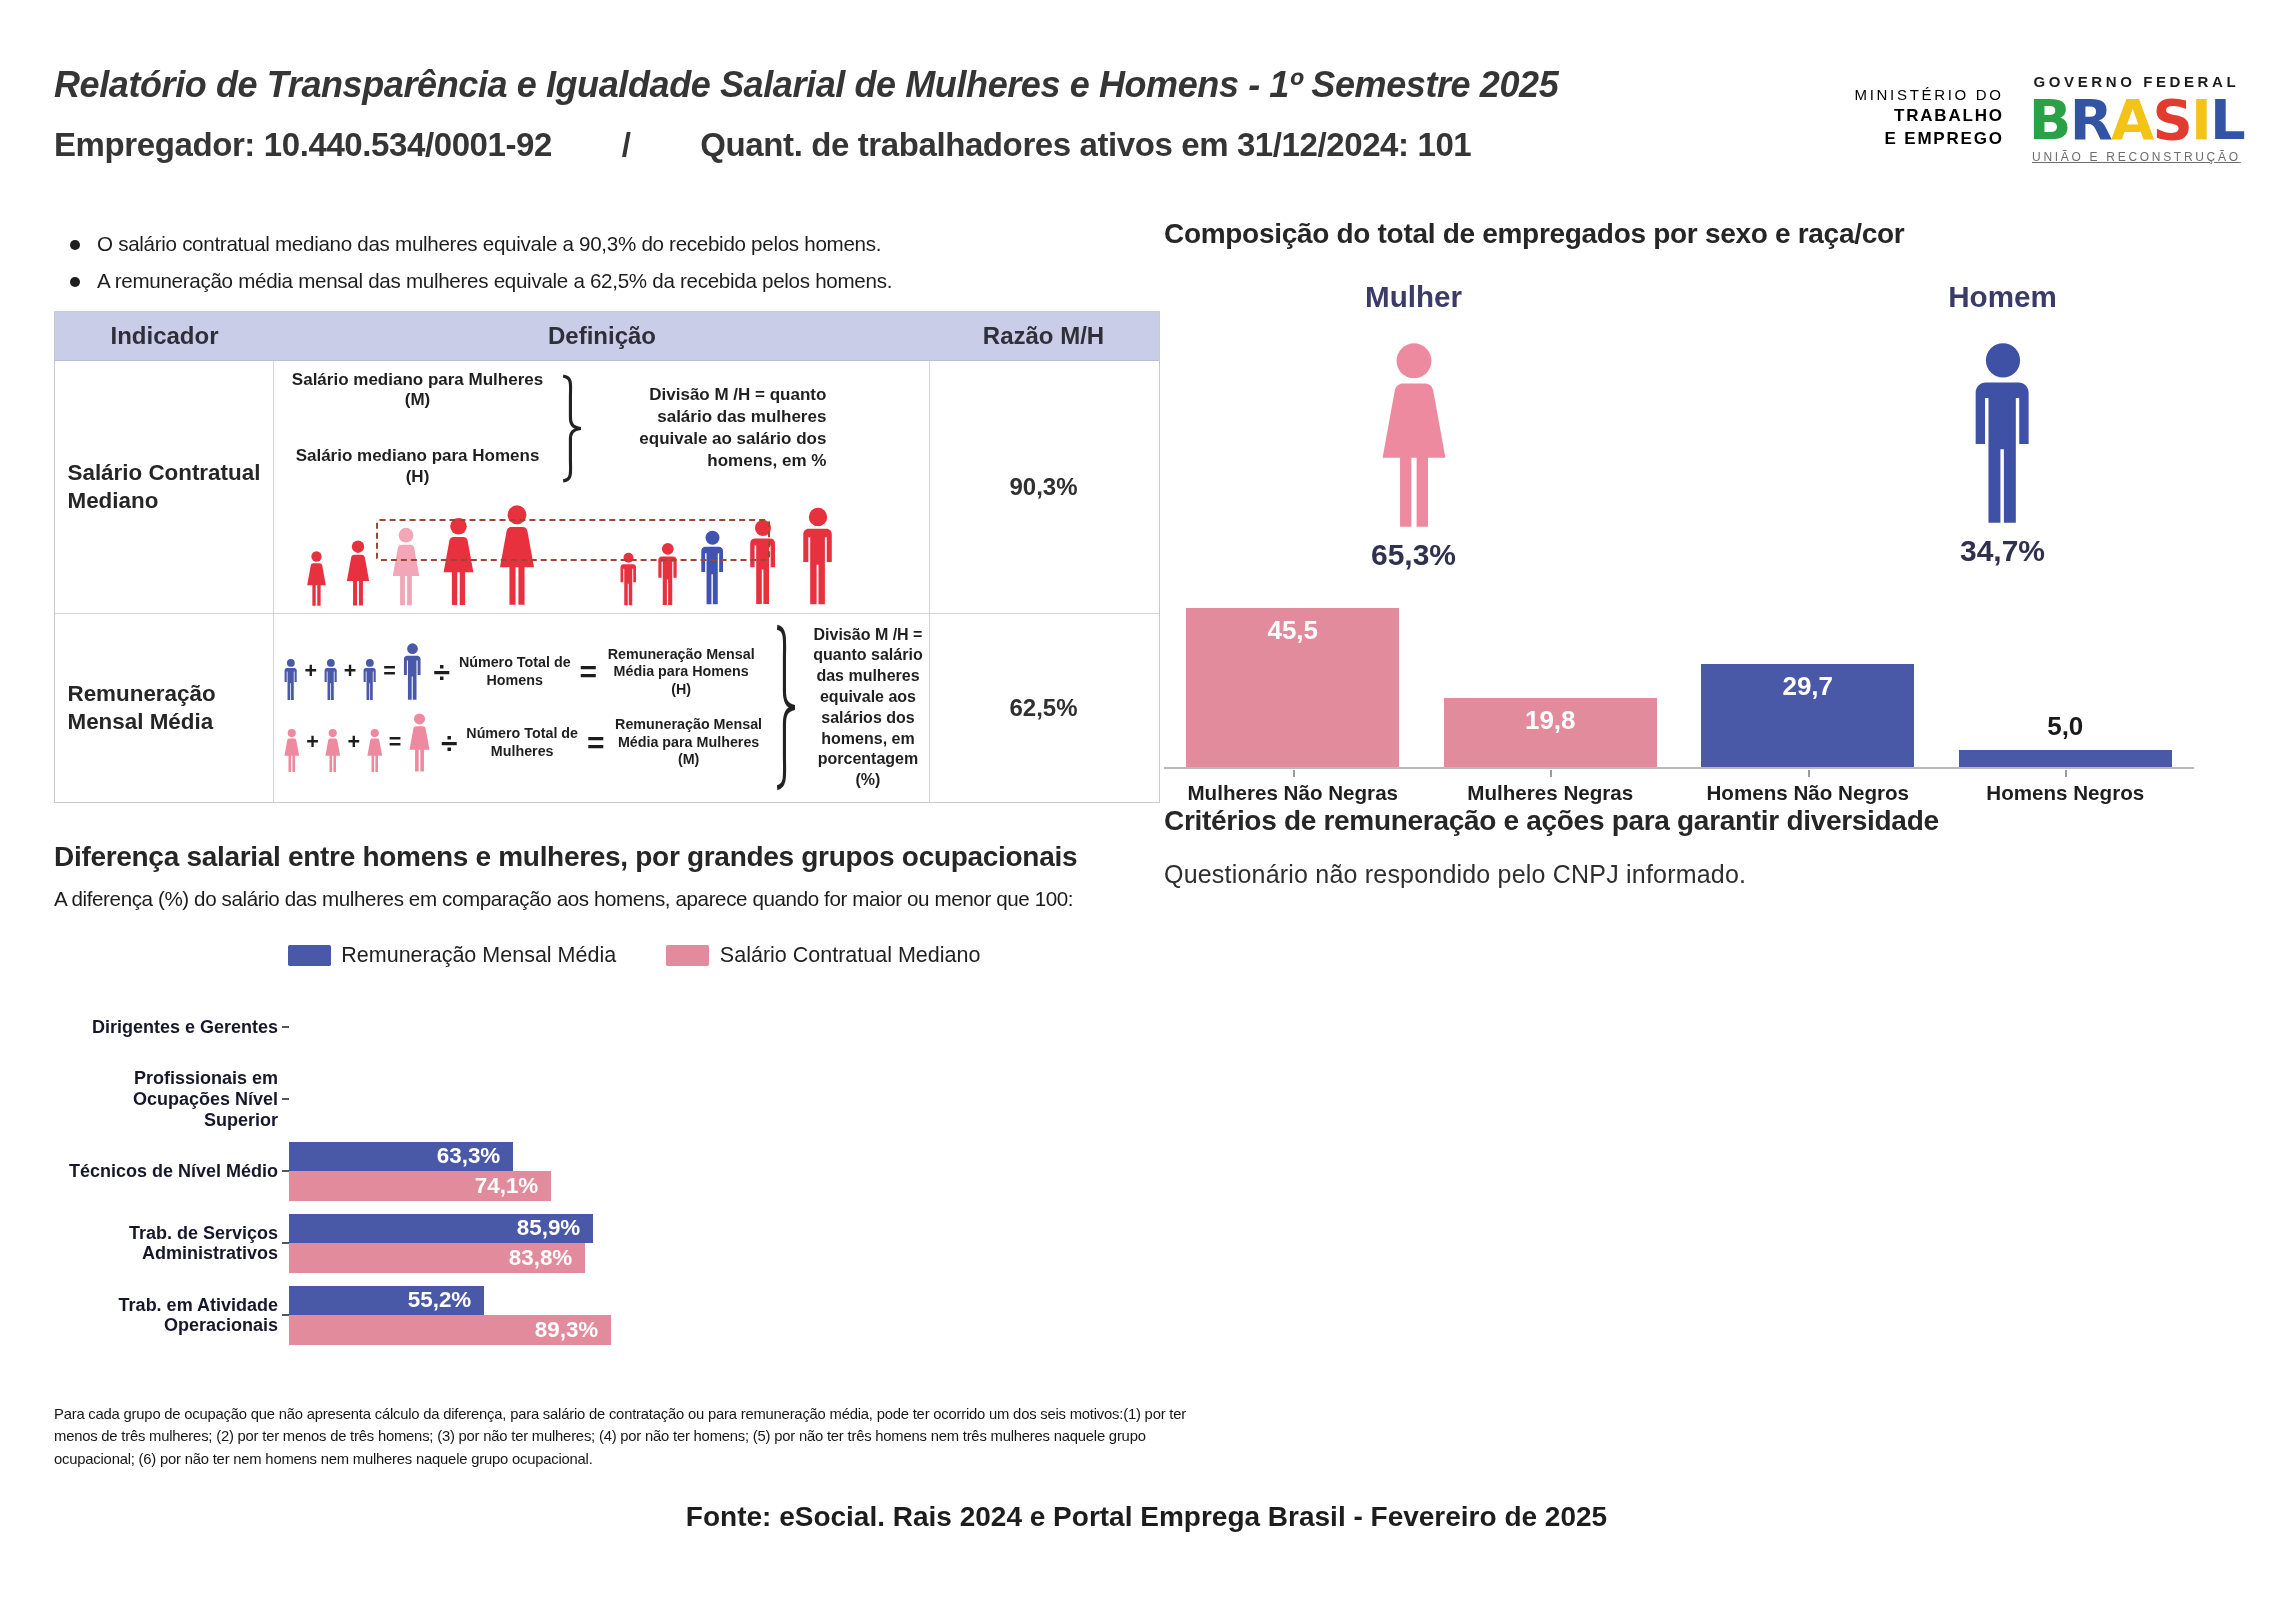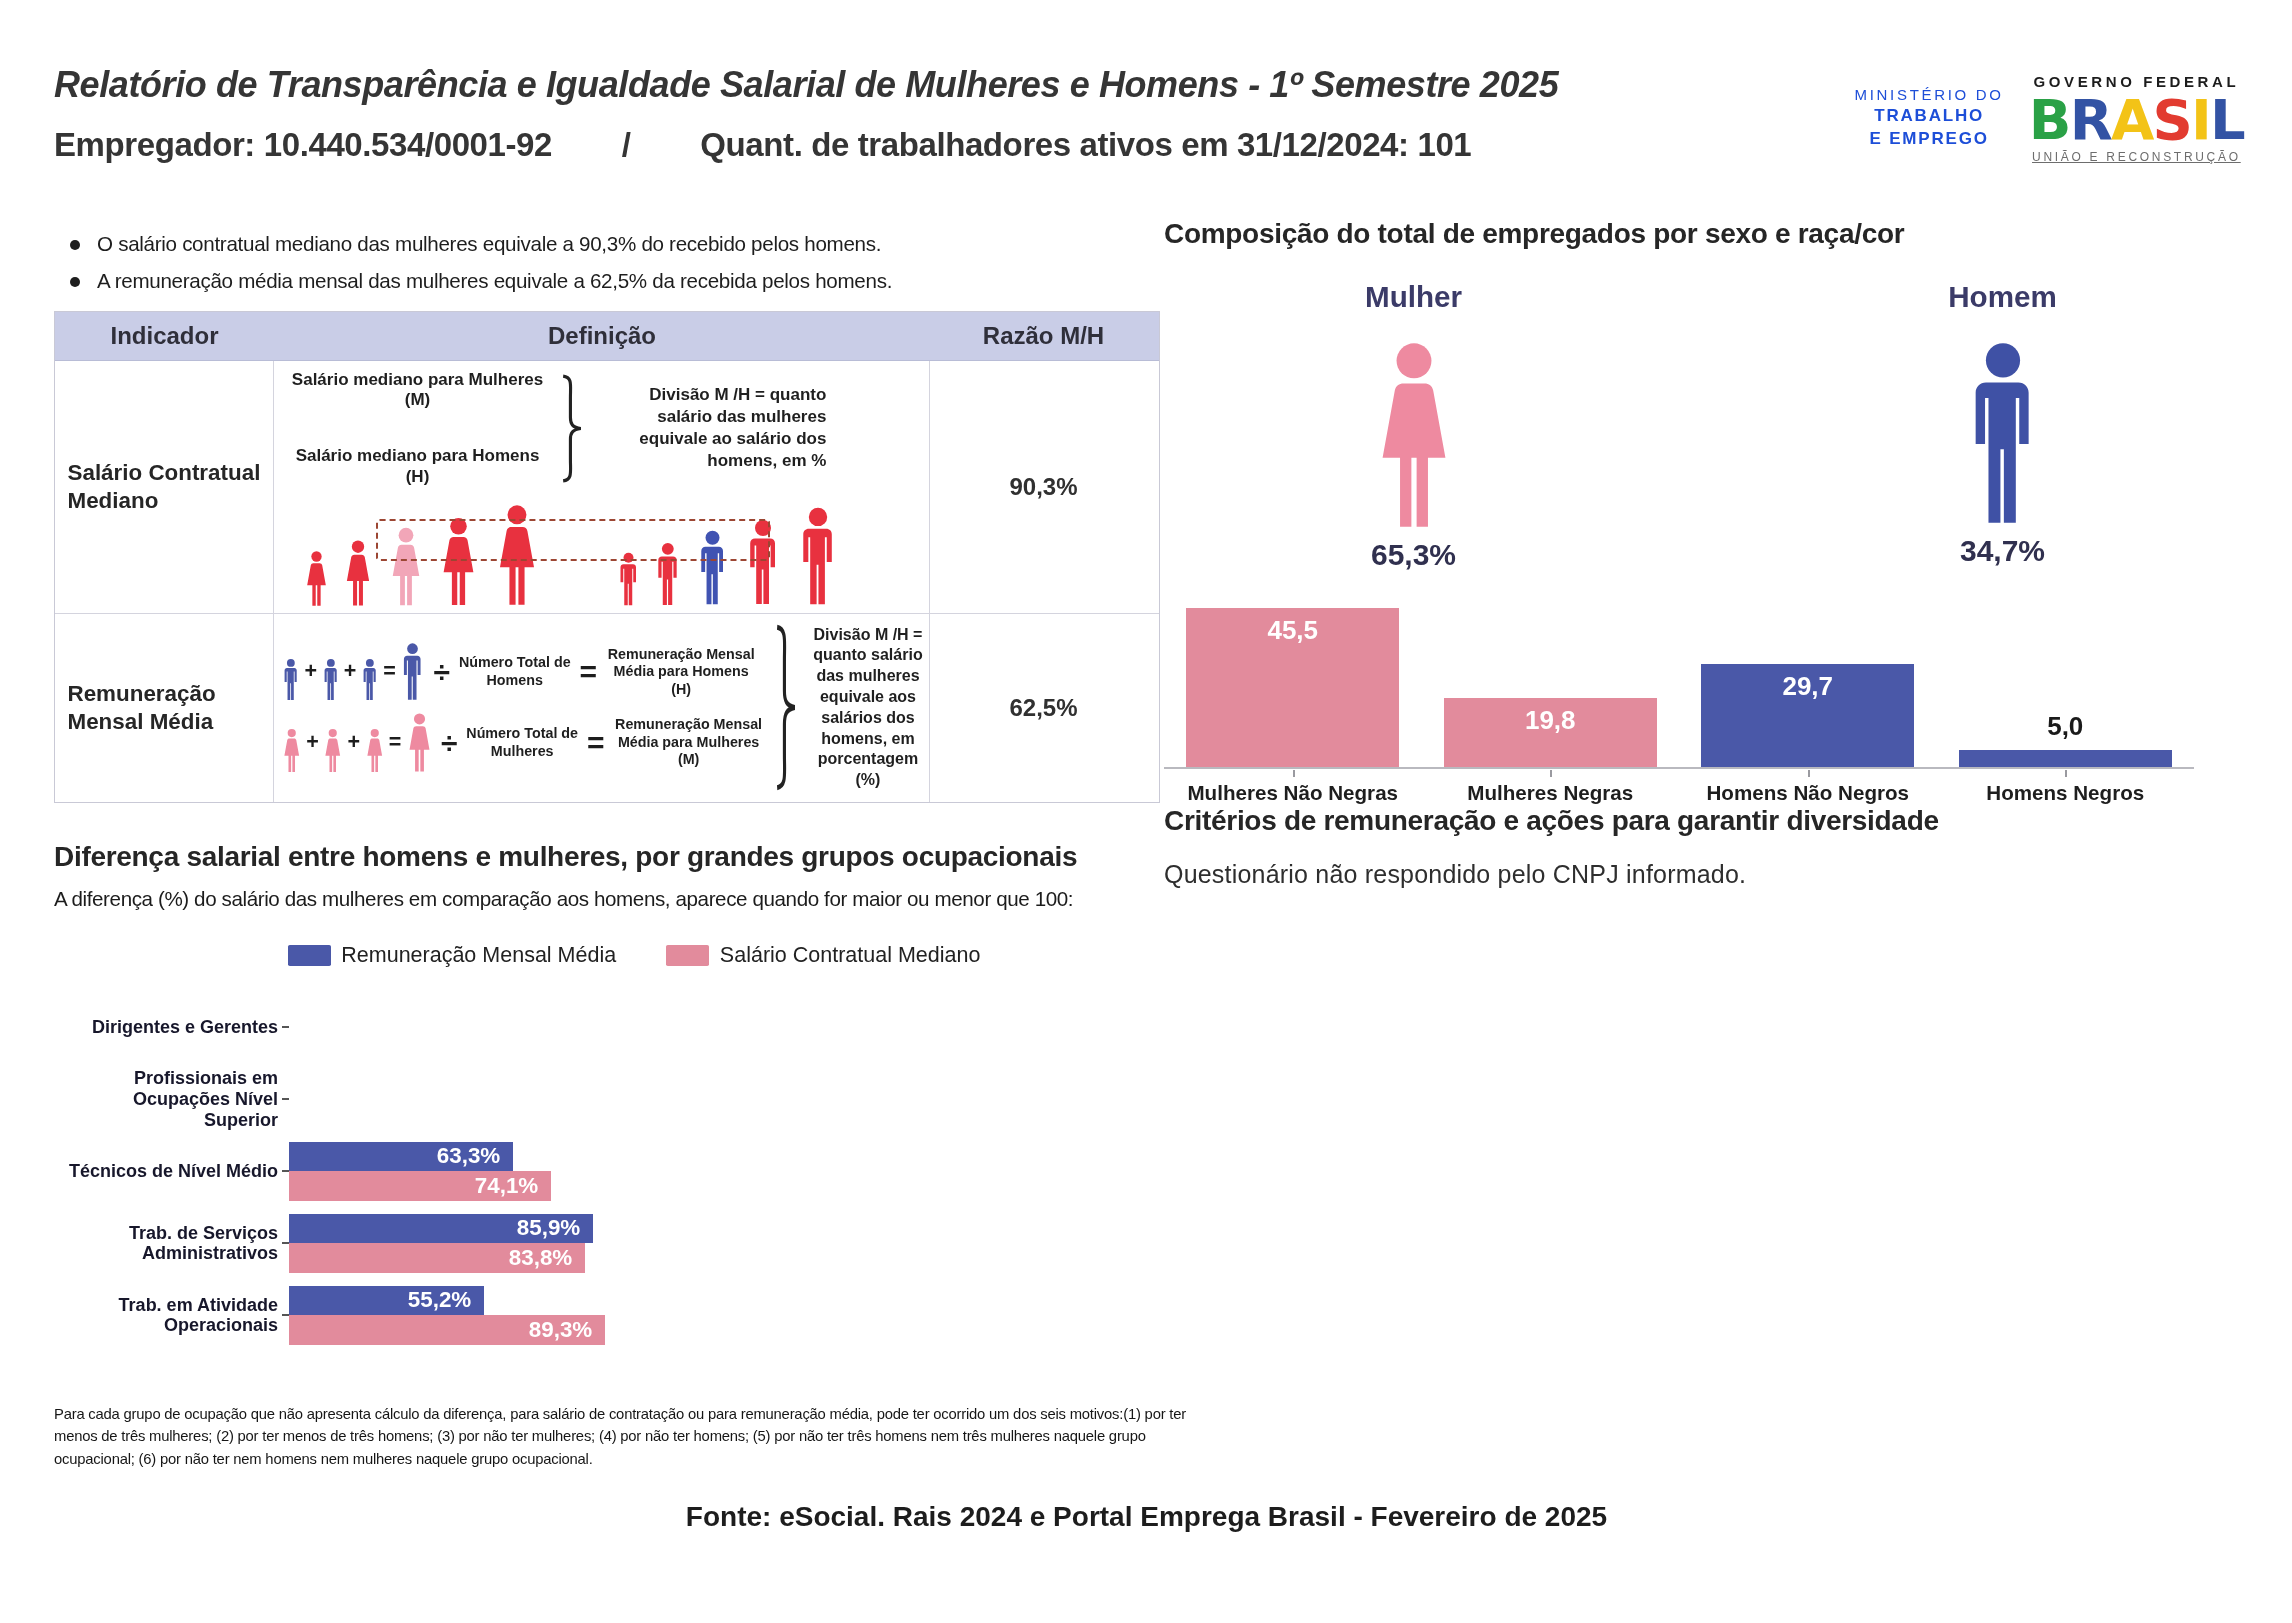--- a/index.html
+++ b/index.html
@@ -5,21 +5,21 @@
   html,body{margin:0;padding:0;background:#ffffff;}
   .page{position:relative;width:2293px;height:1624px;background:#fff;
         font-family:"Liberation Sans",sans-serif;color:#2b2b2b;overflow:hidden;}
 
   
   .hdr{position:absolute;left:54px;top:64px;right:49px;display:flex;justify-content:space-between;align-items:flex-start;}
   .hdr-title{font-size:36px;font-weight:700;letter-spacing:-0.4px;color:#353535;margin:0;font-style:italic;}
   .emp-line{margin-top:19.7px;font-size:33px;font-weight:700;color:#353535;letter-spacing:-0.4px;}
   .emp-line .sep{display:inline-block;margin:0 61px;}
   .hdr-logos{display:flex;align-items:center;gap:25px;margin-top:9px;}
-  .ministry{text-align:center;color:#1d4ed8;line-height:1.35;}
+  .ministry{text-align:right;color:#000000;line-height:1.35;}
   .ministry .m1{font-size:15px;letter-spacing:2.7px;}
   .ministry .m2,.ministry .m3{font-size:17px;font-weight:700;letter-spacing:1.8px;}
   .gov{text-align:center;}
   .gov-top{font-size:15px;font-weight:700;letter-spacing:3.6px;color:#1c1c1c;}
   .gov-brand{font-size:56px;font-weight:700;letter-spacing:-1.8px;line-height:1;margin:1.8px 0 1.8px 0;font-family:"DejaVu Sans",sans-serif;}
   .gov-brand span{display:inline-block;}
   .gov-bottom{font-size:12px;letter-spacing:2.7px;color:#6d6d6d;text-decoration:underline;}
 
   
   .col-left{position:absolute;left:54px;top:218px;width:1106px;}
@@ -319,21 +319,21 @@
             </div>
           </div>
         </div>
         <div class="occ-row">
           <span class="occ-label">Trab. em Atividade Operacionais</span>
           <div class="occ-tick"></div>
           <div class="occ-bars">
             <div class="occ-bar" style="width: 195px; background: rgb(74, 88, 168);">
               <span>55,2%</span>
             </div>
-            <div class="occ-bar" style="width: 316px; background: rgb(226, 139, 156);">
+            <div class="occ-bar" style="width: 316px; background: rgb(226, 139, 156); padding-left: 6px;">
               <span>89,3%</span>
             </div>
           </div>
         </div>
       </div>
 
     <p class="footnote">Para cada grupo de ocupação que não apresenta cálculo da diferença, para salário de contratação ou para remuneração média, pode ter ocorrido um dos seis motivos:(1) por ter menos de três mulheres; (2) por ter menos de três homens; (3) por não ter mulheres; (4) por não ter homens; (5) por não ter três homens nem três mulheres naquele grupo ocupacional; (6) por não ter nem homens nem mulheres naquele grupo ocupacional.</p>
   </div>
 
   <div class="col-right">

